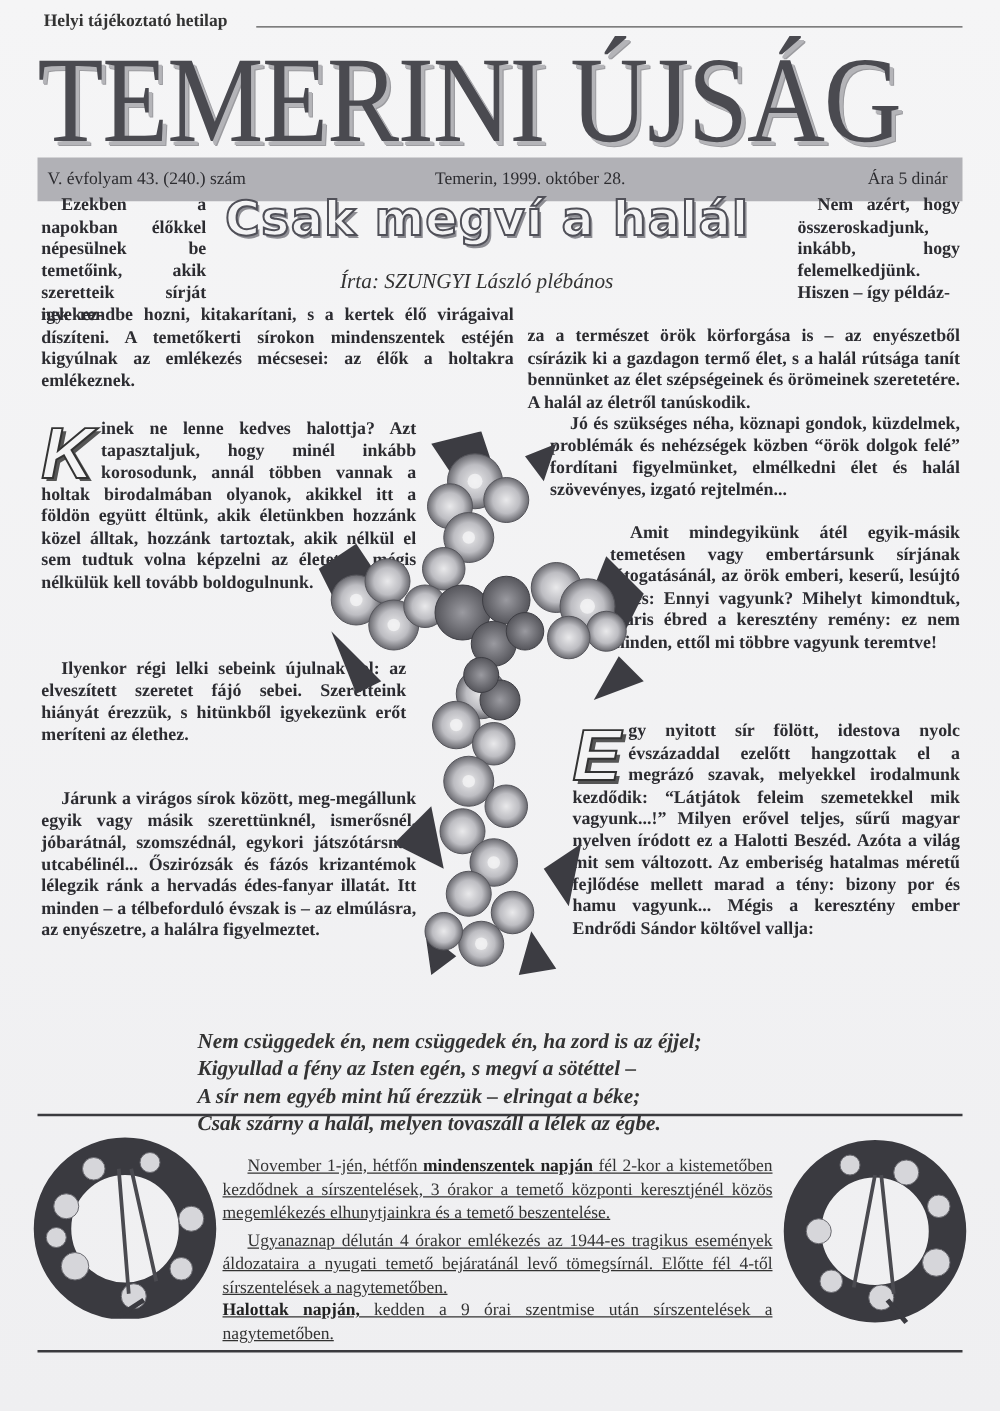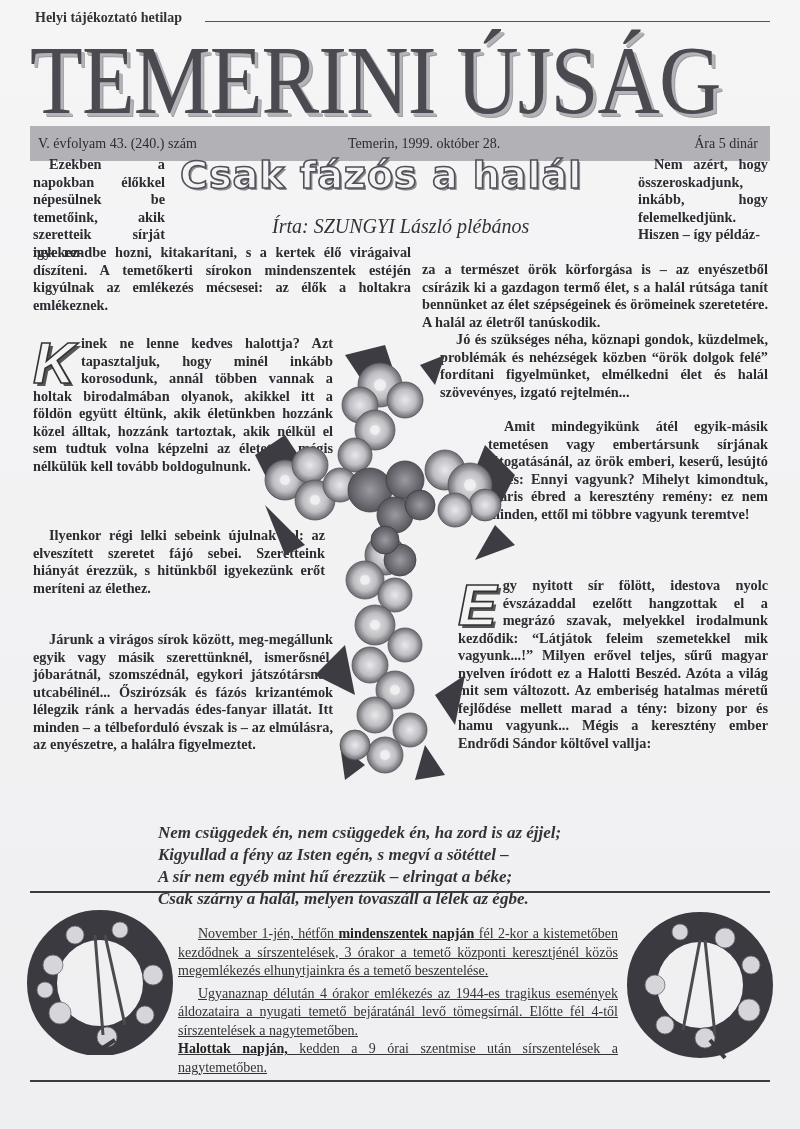--- a/index.html
+++ b/index.html
@@ -28,21 +28,21 @@
     .info-bar span { position: absolute; }
     .col-text { font-size: 14.3px; font-weight: bold; line-height: 17.5px; color: #2c2c31; text-align: justify; }
     .col-text p { margin: 0; }
     .indent { text-indent: 16px; }
     .title {
       left: 180px; top: 153px; font-size: 38px; font-family: "DejaVu Sans", sans-serif;
       font-weight: bold; letter-spacing: 1px; color: #f3f3f4;
       -webkit-text-stroke: 1.6px #505058;
       text-shadow: 2px 2px 0 #8d8d93; white-space: nowrap;
     }
-    .byline { left: 272px; top: 215px; font-size: 20px; font-style: italic; color: #333; white-space: nowrap; }
+    .byline { left: 272px; top: 215px; font-size: 17px; font-style: italic; color: #333; white-space: nowrap; }
     .dropcap {
       float: left; font-size: 58px; line-height: 48px; font-style: italic; font-weight: bold;
       color: #f3f3f4; -webkit-text-stroke: 1.6px #333; text-shadow: 3px 3px 0 #555;
       margin: 4px 6px 0 0; font-family: "Liberation Sans", sans-serif;
     }
     .cross { left: 245px; top: 345px; width: 275px; height: 440px; }
     .poem {
       left: 158px; top: 796px; font-size: 17px; line-height: 22px;
       font-style: italic; font-weight: bold; color: #333; margin-top: 26px;
     }
@@ -67,21 +67,21 @@
   <div class="abs tagline-rule"></div>
 
   <div class="abs masthead"><span class="m1">TEMERINI ÚJSÁG</span></div>
 
   <div class="abs info-bar">
     <span style="left:8px">V. évfolyam 43. (240.) szám</span>
     <span style="left:318px">Temerin, 1999. október 28.</span>
     <span style="right:12px">Ára 5 dinár</span>
   </div>
 
-  <div class="abs title">Csak fázós a halál</div>
+  <div class="abs title">Csak megví a halál</div>
   <div class="abs byline">Írta: SZUNGYI László plébános</div>
 
   <div class="abs col-text" style="left:33px; top:156px; width:132px;">
     <p class="indent">Ezekben a napokban élőkkel népesülnek be temetőink, akik szeretteik sírját igyekez-</p>
   </div>
   <div class="abs col-text" style="left:33px; top:244px; width:378px;">
     <p>nek rendbe hozni, kitakarítani, s a kertek élő virágaival díszíteni. A temetőkerti sírokon mindenszentek estéjén kigyúlnak az emlékezés mécsesei: az élők a holtakra emlékeznek.</p>
   </div>
 
   <div class="abs col-text" style="left:33px; top:335px; width:300px;">

